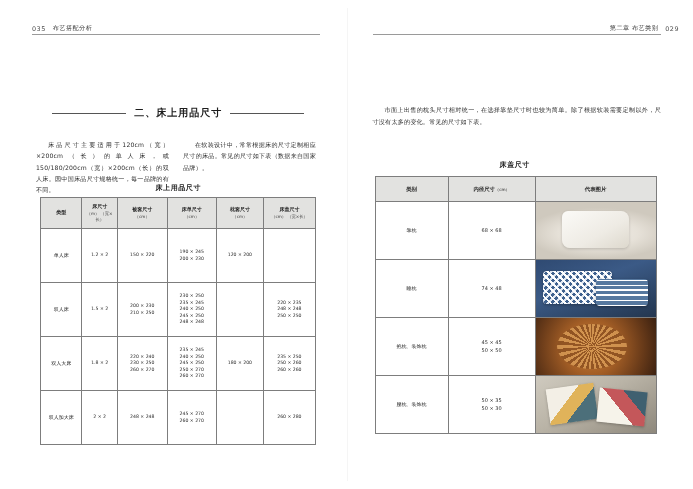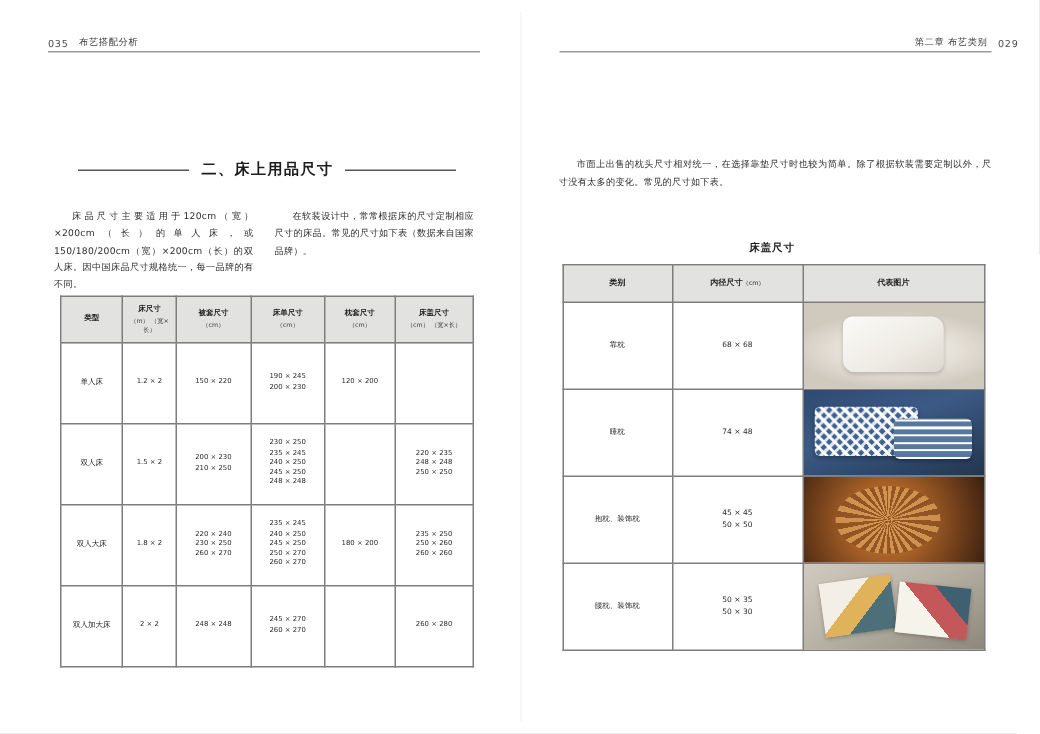--- a/index.html
+++ b/index.html
@@ -321,20 +321,21 @@
 
       <div class="col-wrap">
         <div class="col">
           <p>床品尺寸主要适用于120cm（宽）×200cm（长）的单人床，或150/180/200cm（宽）×200cm（长）的双人床。因中国床品尺寸规格统一，每一品牌的有不同。</p>
         </div>
         <div class="col">
           <p>在软装设计中，常常根据床的尺寸定制相应尺寸的床品。常见的尺寸如下表（数据来自国家品牌）。</p>
         </div>
       </div>
 
+      <div class="tbl-caption cap-left">床上用品尺寸</div>
 
       <table class="tbl-bed">
         <colgroup>
           <col style="width:15%">
             <col style="width:13%">
             <col style="width:18%">
           <col style="width:18%">
             <col style="width:17%">
             <col style="width:19%">
         </colgroup>

